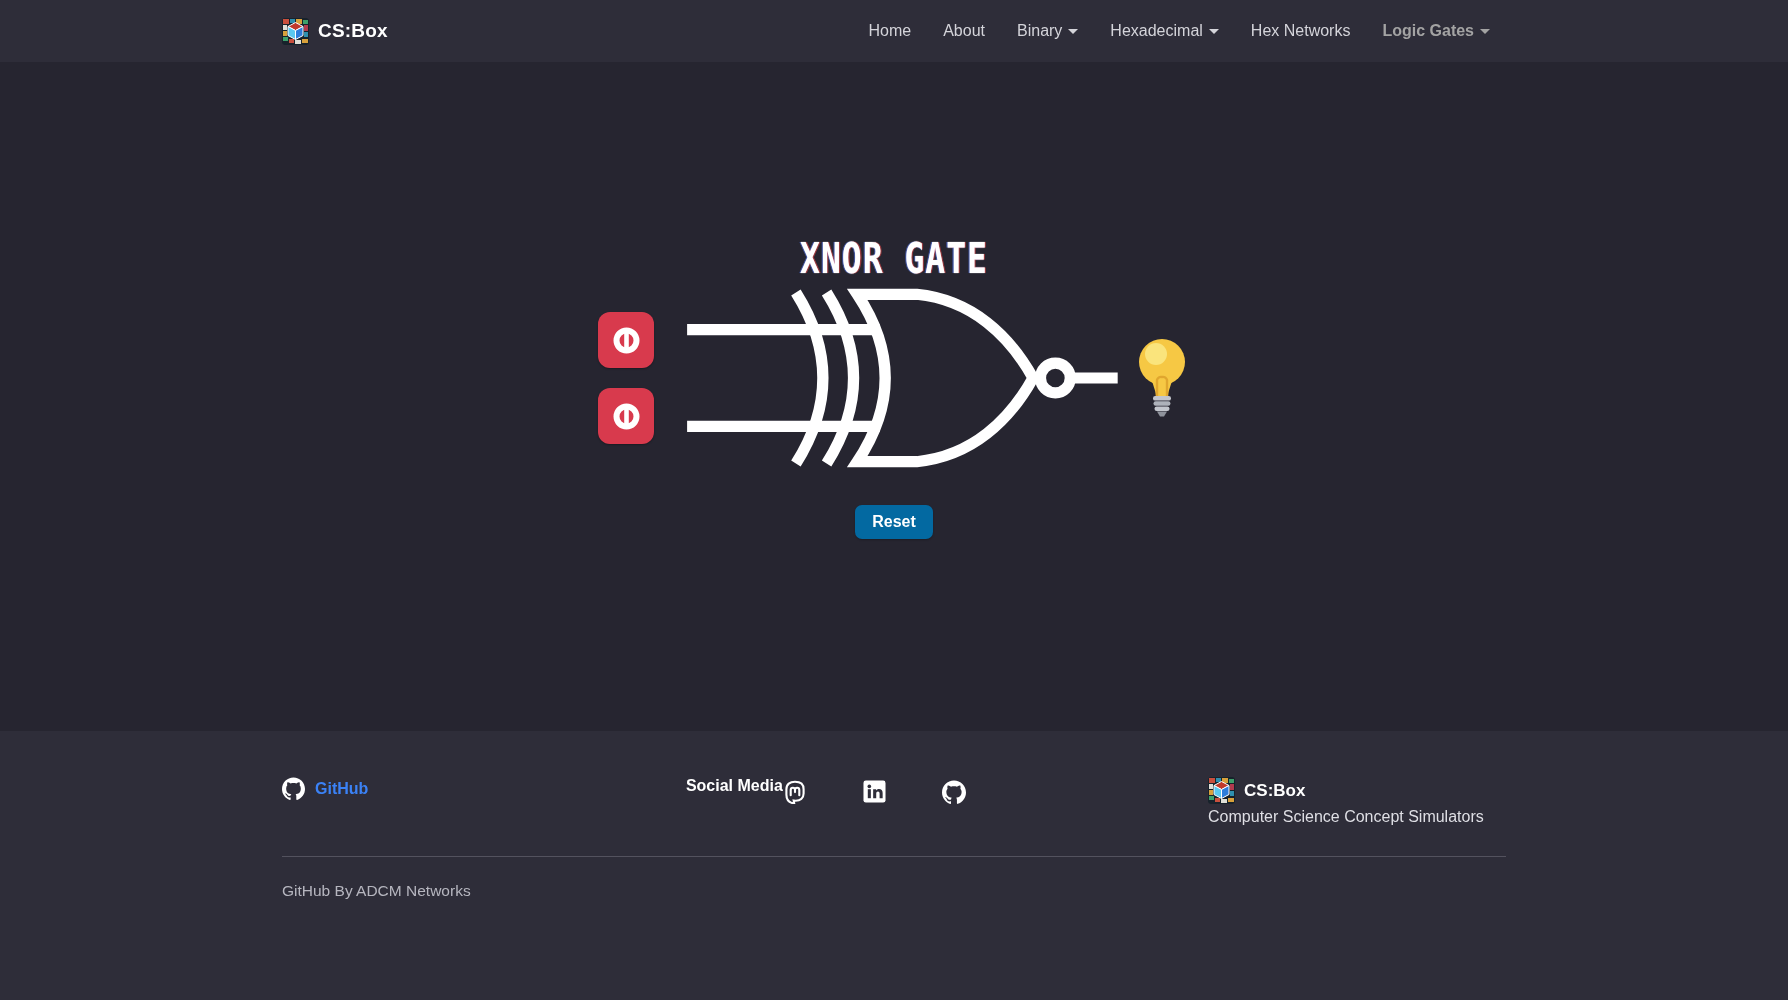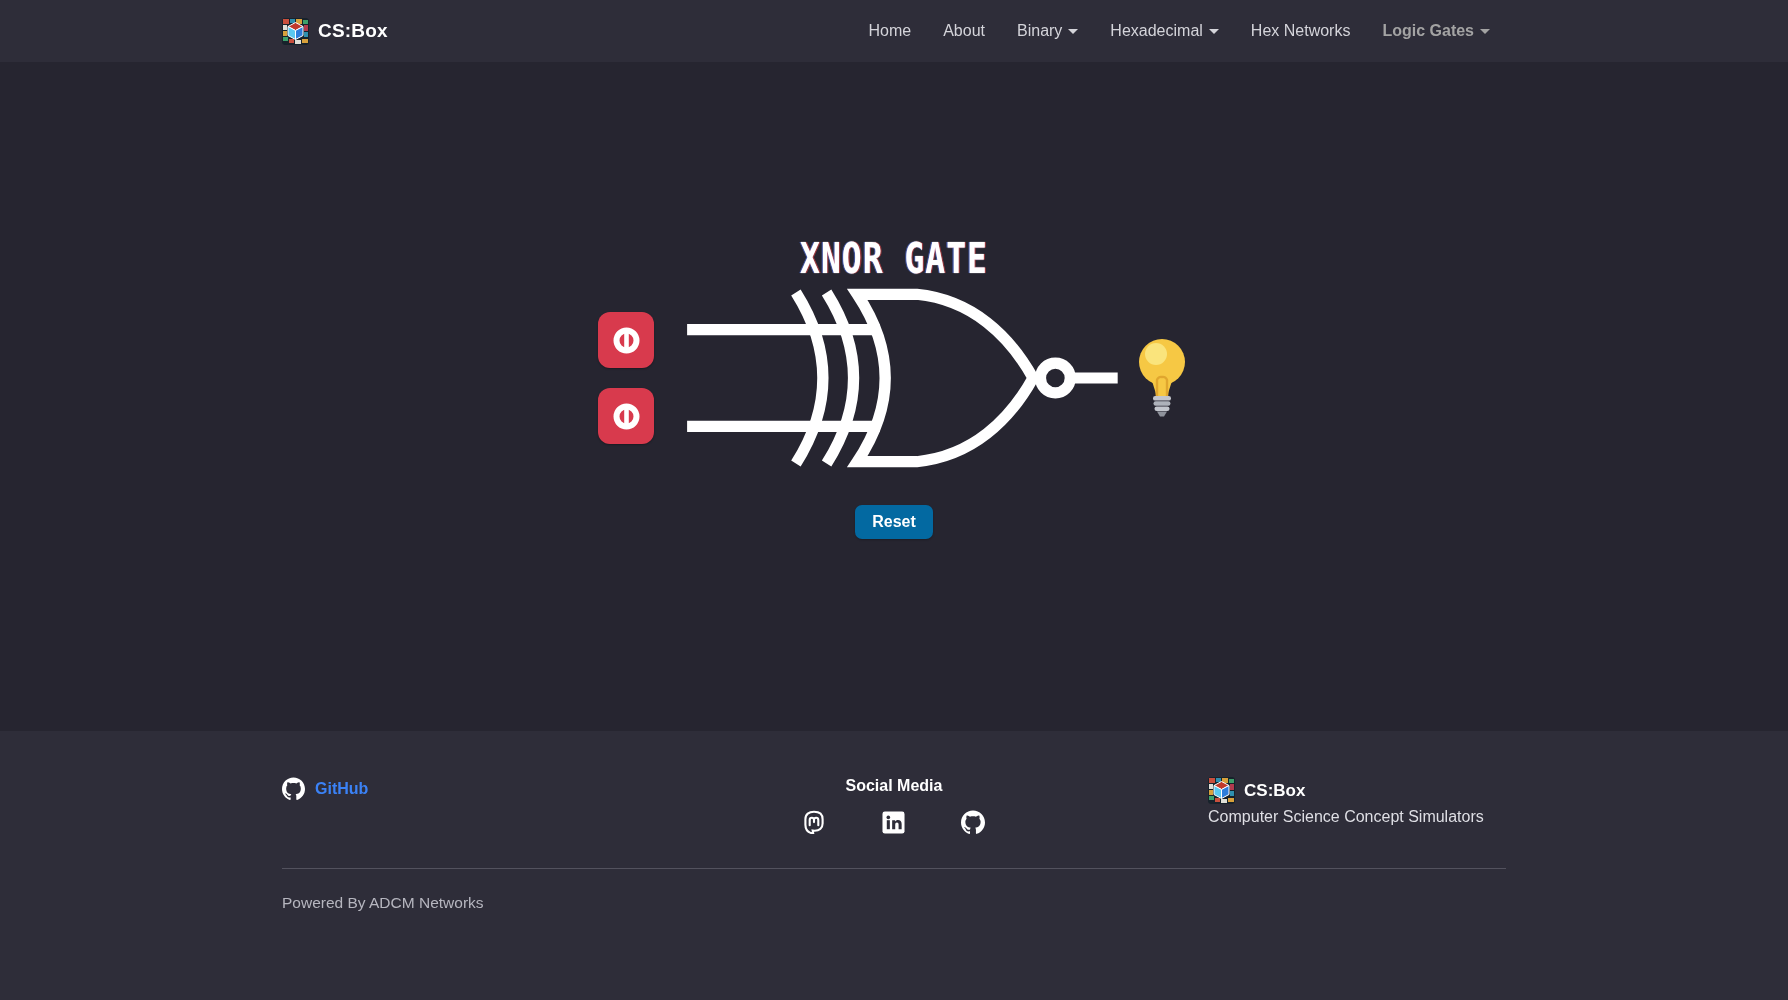--- a/index.html
+++ b/index.html
@@ -53,21 +53,21 @@
   .reset-btn {
     background:#0369a1; color:#fff; border:none; border-radius:7px;
     font-family:inherit; font-size:16px; font-weight:700; padding:8px 17px;
     cursor:pointer; box-shadow:0 1px 2px rgba(0,0,0,.25);
   }
 
   
   .footer { height:269px; background:#2e2d39; padding-top:46px; color:#fff; }
   .footer-cols { display:flex; align-items:flex-start; }
   .fcol-left  { flex:0 0 33%; }
-  .fcol-mid   { flex:0 0 34%; display:flex; flex-direction:column; align-items:center; }
+  .fcol-mid   { flex:0 0 34%; display:flex; flex-direction:row; align-items:center; }
   .fcol-right { flex:1; display:flex; flex-direction:column; align-items:flex-start; padding-left:106px; }
   .f-heading { font-size:16px; font-weight:700; margin-bottom:13px; }
   .f-link { display:flex; align-items:center; gap:10px; color:#3b82f6; text-decoration:none; cursor:pointer; }
   .f-link-label { font-size:16px; font-weight:700; }
   .social-row { display:flex; align-items:center; gap:56px; margin-top:2px; }
   .social-icon { cursor:pointer; display:block; }
   .f-brand-row { display:flex; align-items:center; gap:9px; }
   .f-brand-name { font-size:17px; font-weight:700; }
   .f-tagline { margin-top:4px; font-size:16px; color:#dfdfe5; }
   .f-divider { border:none; border-top:1px solid #53525e; margin:30px 0 22px; }
@@ -234,16 +234,16 @@
           </svg>
           <span class="f-brand-name">CS:Box</span>
         </div>
         <div class="f-tagline">Computer Science Concept Simulators</div>
       </div>
     </div>
 
     <hr class="f-divider">
 
     <div class="f-copy">
-      <div>Powered By ADCM Networks</div>
+      <div>GitHub By ADCM Networks</div>
     </div>
   </div>
 </footer>
 
 </body></html>

